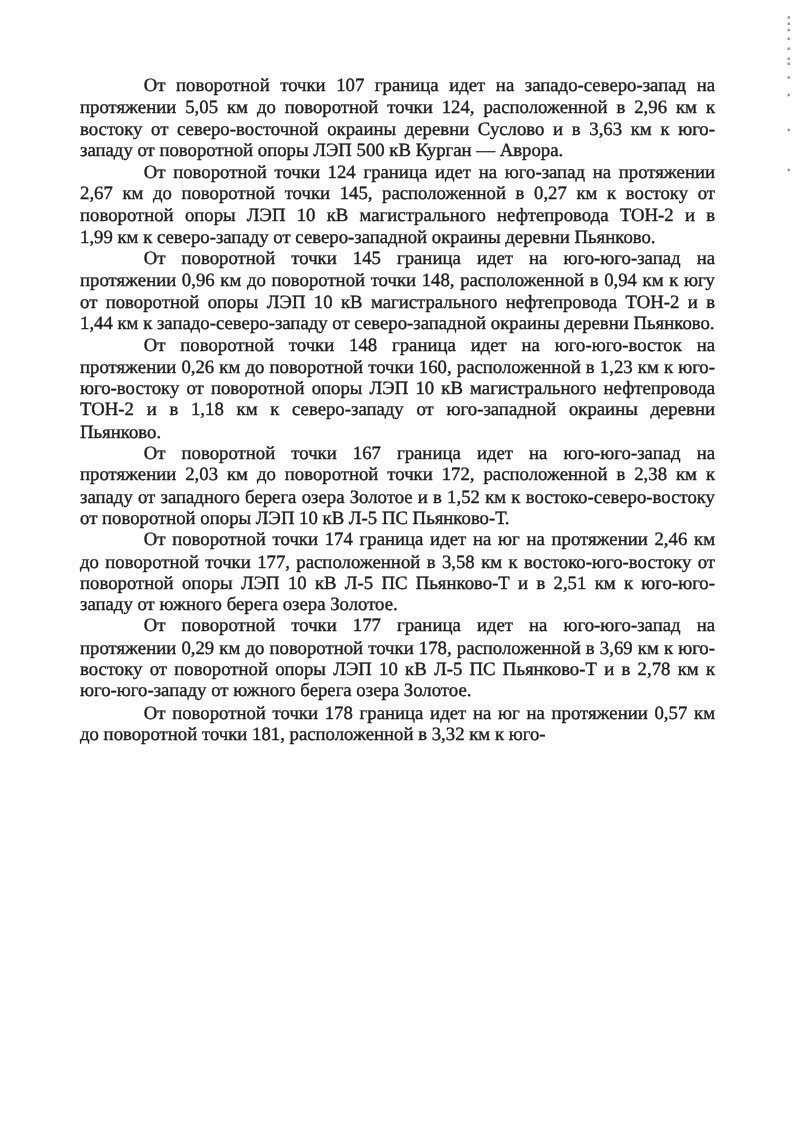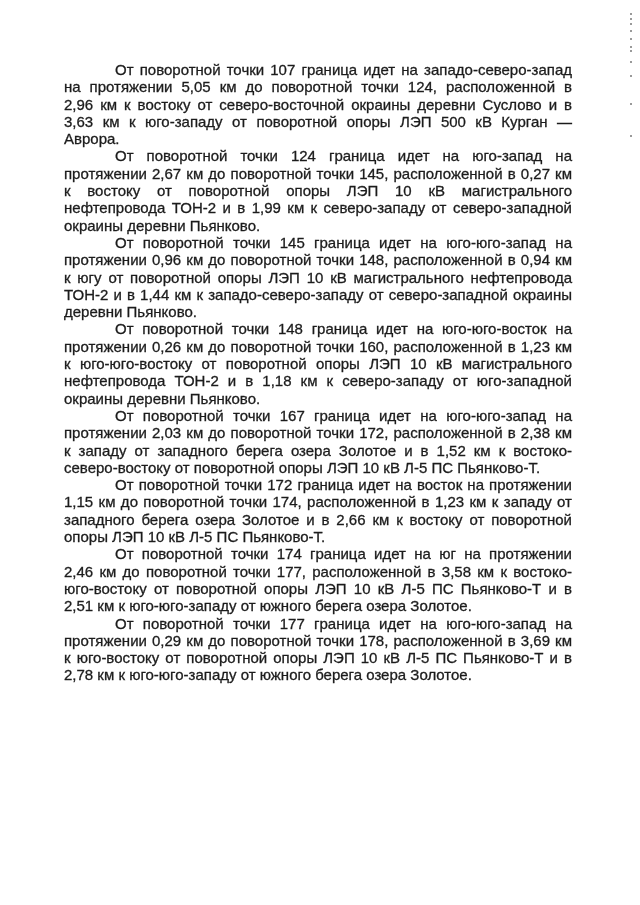--- a/index.html
+++ b/index.html
@@ -6,21 +6,21 @@
     margin: 0;
     padding: 0;
     background: #ffffff;
   }
   .page {
     position: relative;
     width: 640px;
     height: 905px;
     background: #ffffff;
     overflow: hidden;
-    font-family: Liberation Sans, sans-serif;
+    font-family: Liberation Serif, serif;
   }
   .text-block {
     position: absolute;
     left: 64px;
     top: 61px;
     width: 508px;
     font-size: 15px;
     line-height: 17.3px;
     color: #1c1c1c;
     text-align: justify;
@@ -53,23 +53,23 @@
 </head>
 <body>
 
 <div class="page">
   <div class="text-block">
     <p class="para">От поворотной точки 107 граница идет на западо-северо-запад на протяжении 5,05&nbsp;км до поворотной точки 124, расположенной в 2,96&nbsp;км к востоку от северо-восточной окраины деревни Суслово и в 3,63&nbsp;км к юго-западу от поворотной опоры ЛЭП&nbsp;500&nbsp;кВ Курган — Аврора.</p>
     <p class="para">От поворотной точки 124 граница идет на юго-запад на протяжении 2,67&nbsp;км до поворотной точки 145, расположенной в 0,27&nbsp;км к востоку от поворотной опоры ЛЭП&nbsp;10&nbsp;кВ магистрального нефтепровода ТОН-2 и в 1,99&nbsp;км к северо-западу от северо-западной окраины деревни Пьянково.</p>
     <p class="para">От поворотной точки 145 граница идет на юго-юго-запад на протяжении 0,96&nbsp;км до поворотной точки 148, расположенной в 0,94&nbsp;км к югу от поворотной опоры ЛЭП&nbsp;10&nbsp;кВ магистрального нефтепровода ТОН-2 и в 1,44 км к западо-северо-западу от северо-западной окраины деревни Пьянково.</p>
     <p class="para">От поворотной точки 148 граница идет на юго-юго-восток на протяжении 0,26&nbsp;км до поворотной точки 160, расположенной в 1,23&nbsp;км к юго-юго-востоку от поворотной опоры ЛЭП&nbsp;10&nbsp;кВ магистрального нефтепровода ТОН-2 и в 1,18&nbsp;км к северо-западу от юго-западной окраины деревни Пьянково.</p>
     <p class="para">От поворотной точки 167 граница идет на юго-юго-запад на протяжении 2,03&nbsp;км до поворотной точки 172, расположенной в 2,38&nbsp;км к западу от западного берега озера Золотое и в 1,52&nbsp;км к востоко-северо-востоку от поворотной опоры ЛЭП&nbsp;10&nbsp;кВ Л-5&nbsp;ПС&nbsp;Пьянково-Т.</p>
-    <p class="para">От поворотной точки 172 граница идет на восток на протяжении 1,15&nbsp;км до поворотной точки 174, расположенной в 1,23&nbsp;км к западу от западного берега озера Золотое и в 2,66&nbsp;км к востоку от поворотной опоры ЛЭП 10 кВ Л-5 ПС Пьянково-Т.</p>
     <p class="para">От поворотной точки 174 граница идет на юг на протяжении 2,46&nbsp;км до поворотной точки 177, расположенной в 3,58&nbsp;км к востоко-юго-востоку от поворотной опоры ЛЭП&nbsp;10&nbsp;кВ Л-5&nbsp;ПС&nbsp;Пьянково-Т и в 2,51&nbsp;км к юго-юго-западу от южного берега озера Золотое.</p>
     <p class="para">От поворотной точки 177 граница идет на юго-юго-запад на протяжении 0,29&nbsp;км до поворотной точки 178, расположенной в 3,69&nbsp;км к юго-востоку от поворотной опоры ЛЭП&nbsp;10&nbsp;кВ Л-5&nbsp;ПС&nbsp;Пьянково-Т и в 2,78&nbsp;км к юго-юго-западу от южного берега озера Золотое.</p>
+    <p class="para">От поворотной точки 178 граница идет на юг на протяжении 0,57&nbsp;км до поворотной точки 181, расположенной в 3,32&nbsp;км к юго-</p>
   </div>
 
   <span class="scan-dot dot-1"></span>
   <span class="scan-dot dot-2"></span>
   <span class="scan-dot dot-3"></span>
   <span class="scan-dot dot-4"></span>
   <span class="scan-dot dot-5"></span>
   <span class="scan-dot dot-6"></span>
   <span class="scan-dot dot-7"></span>
   <span class="scan-dot dot-8"></span>

